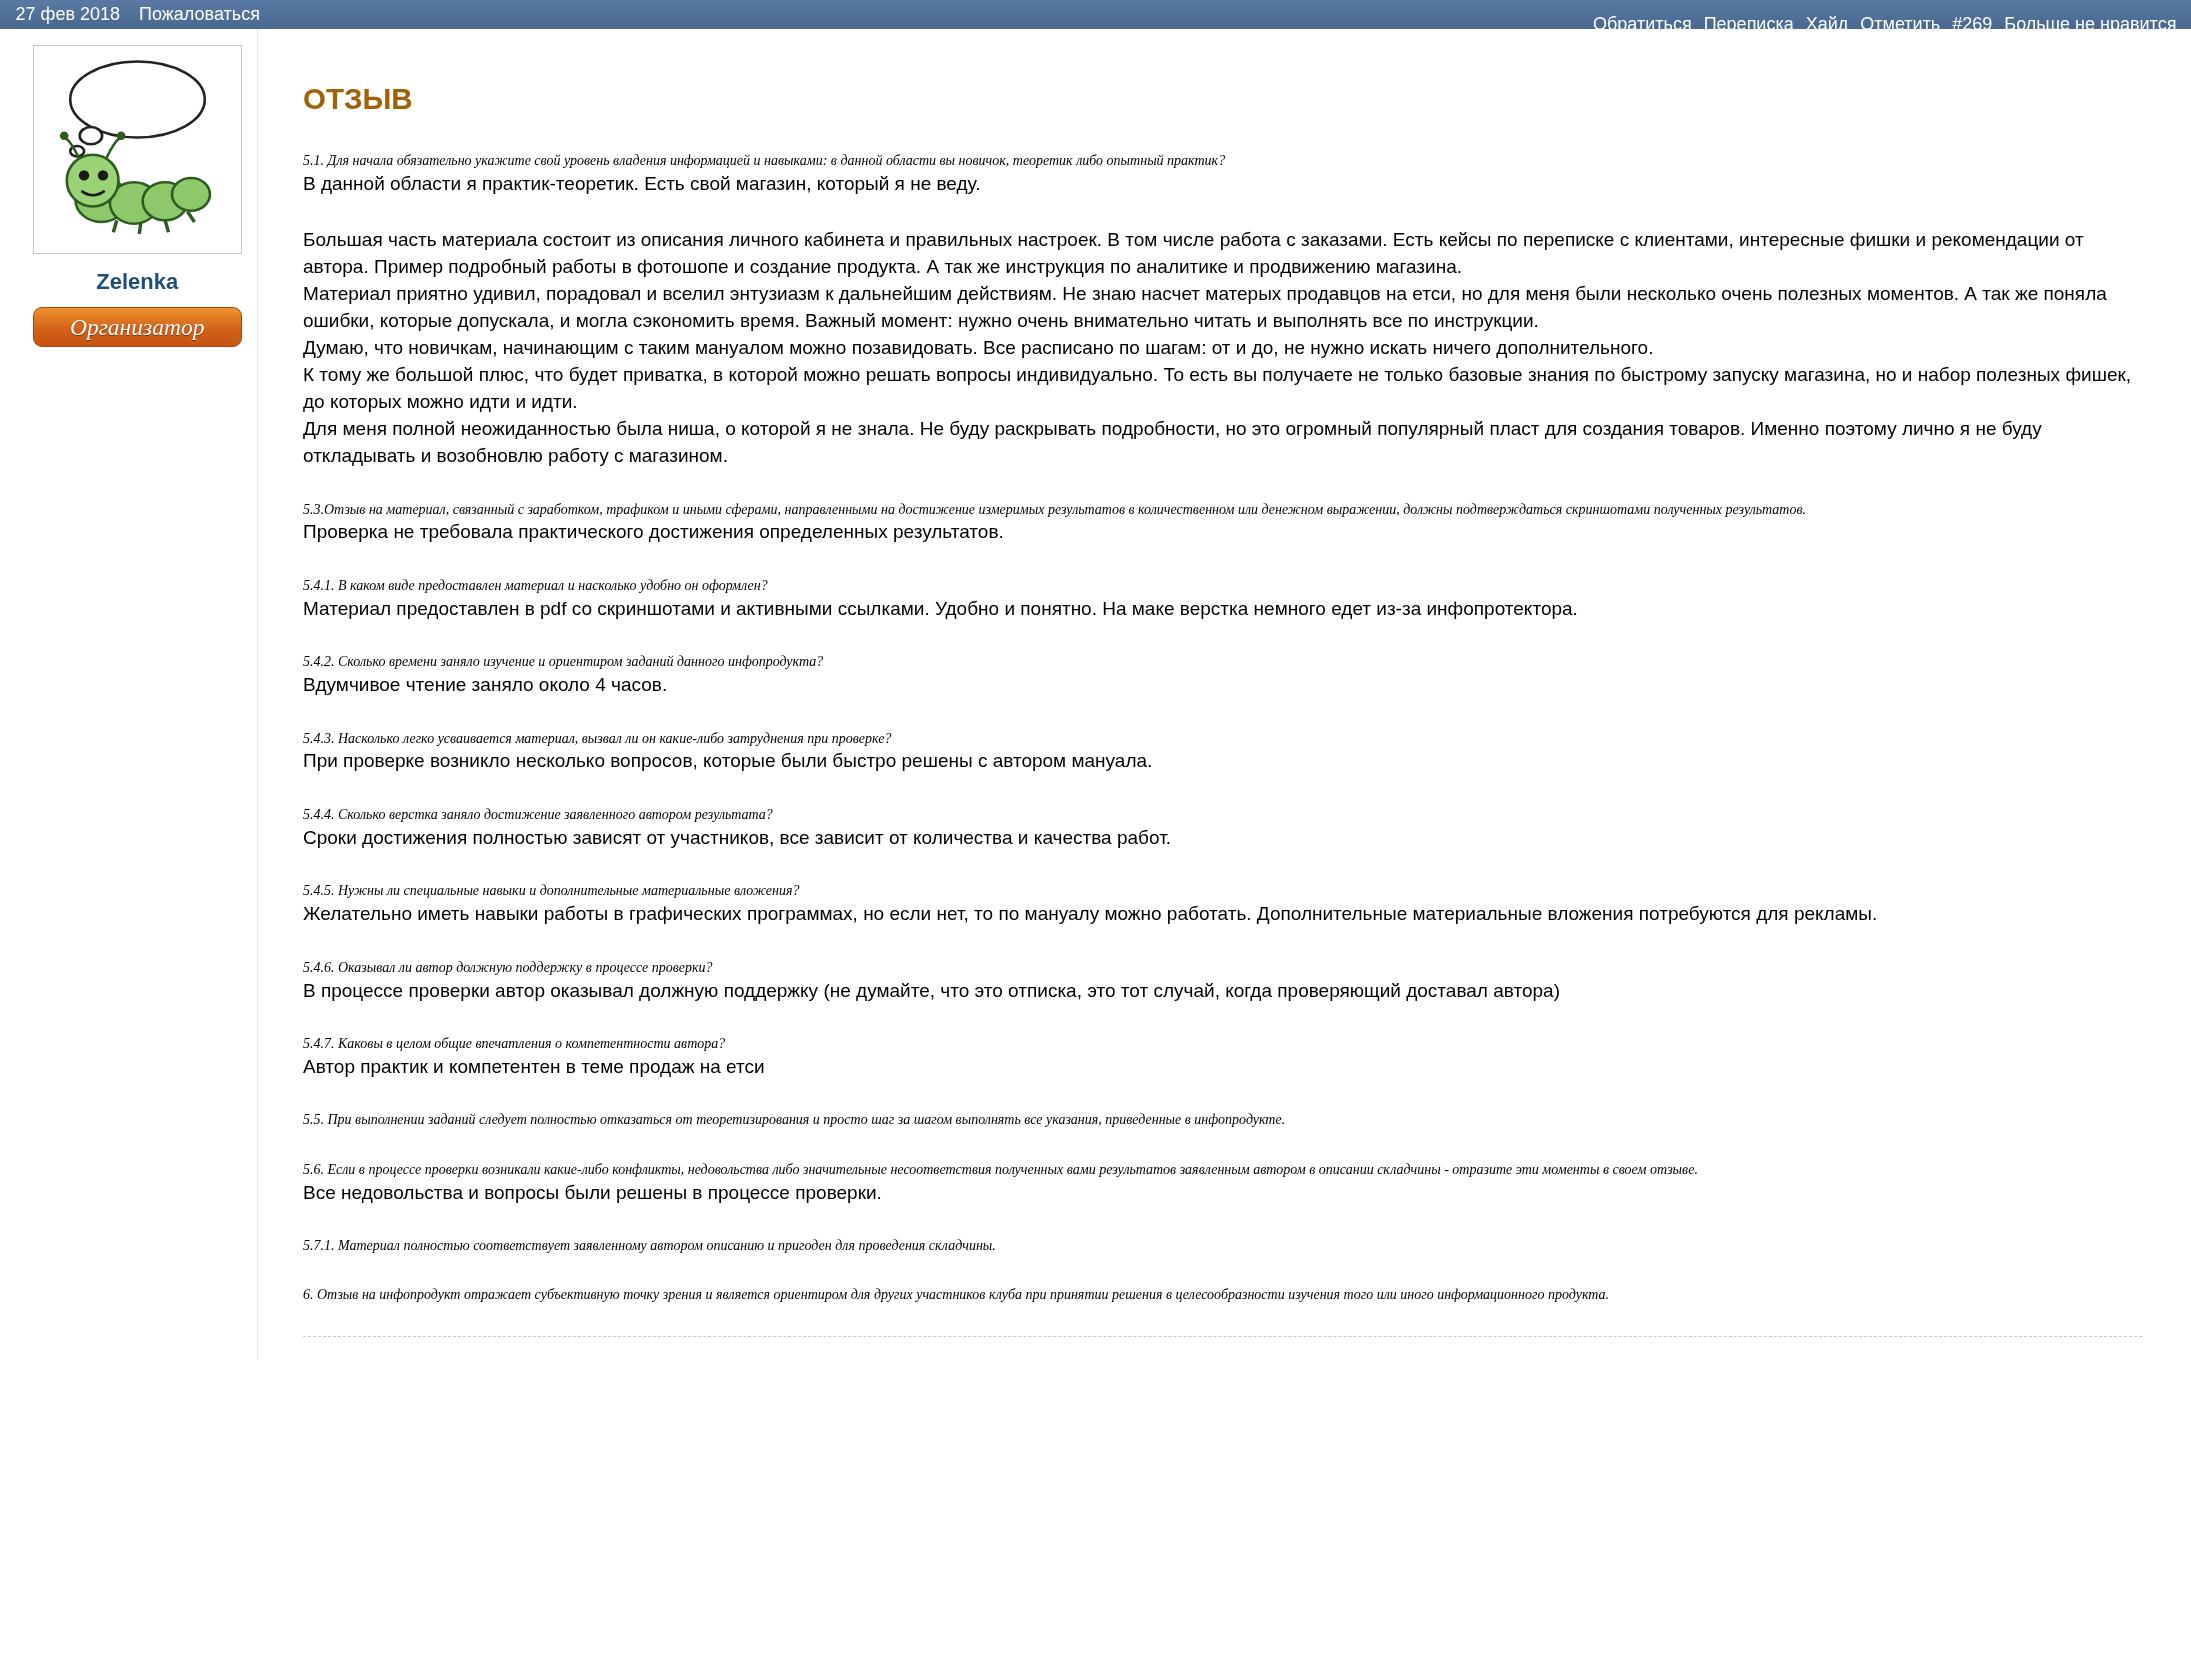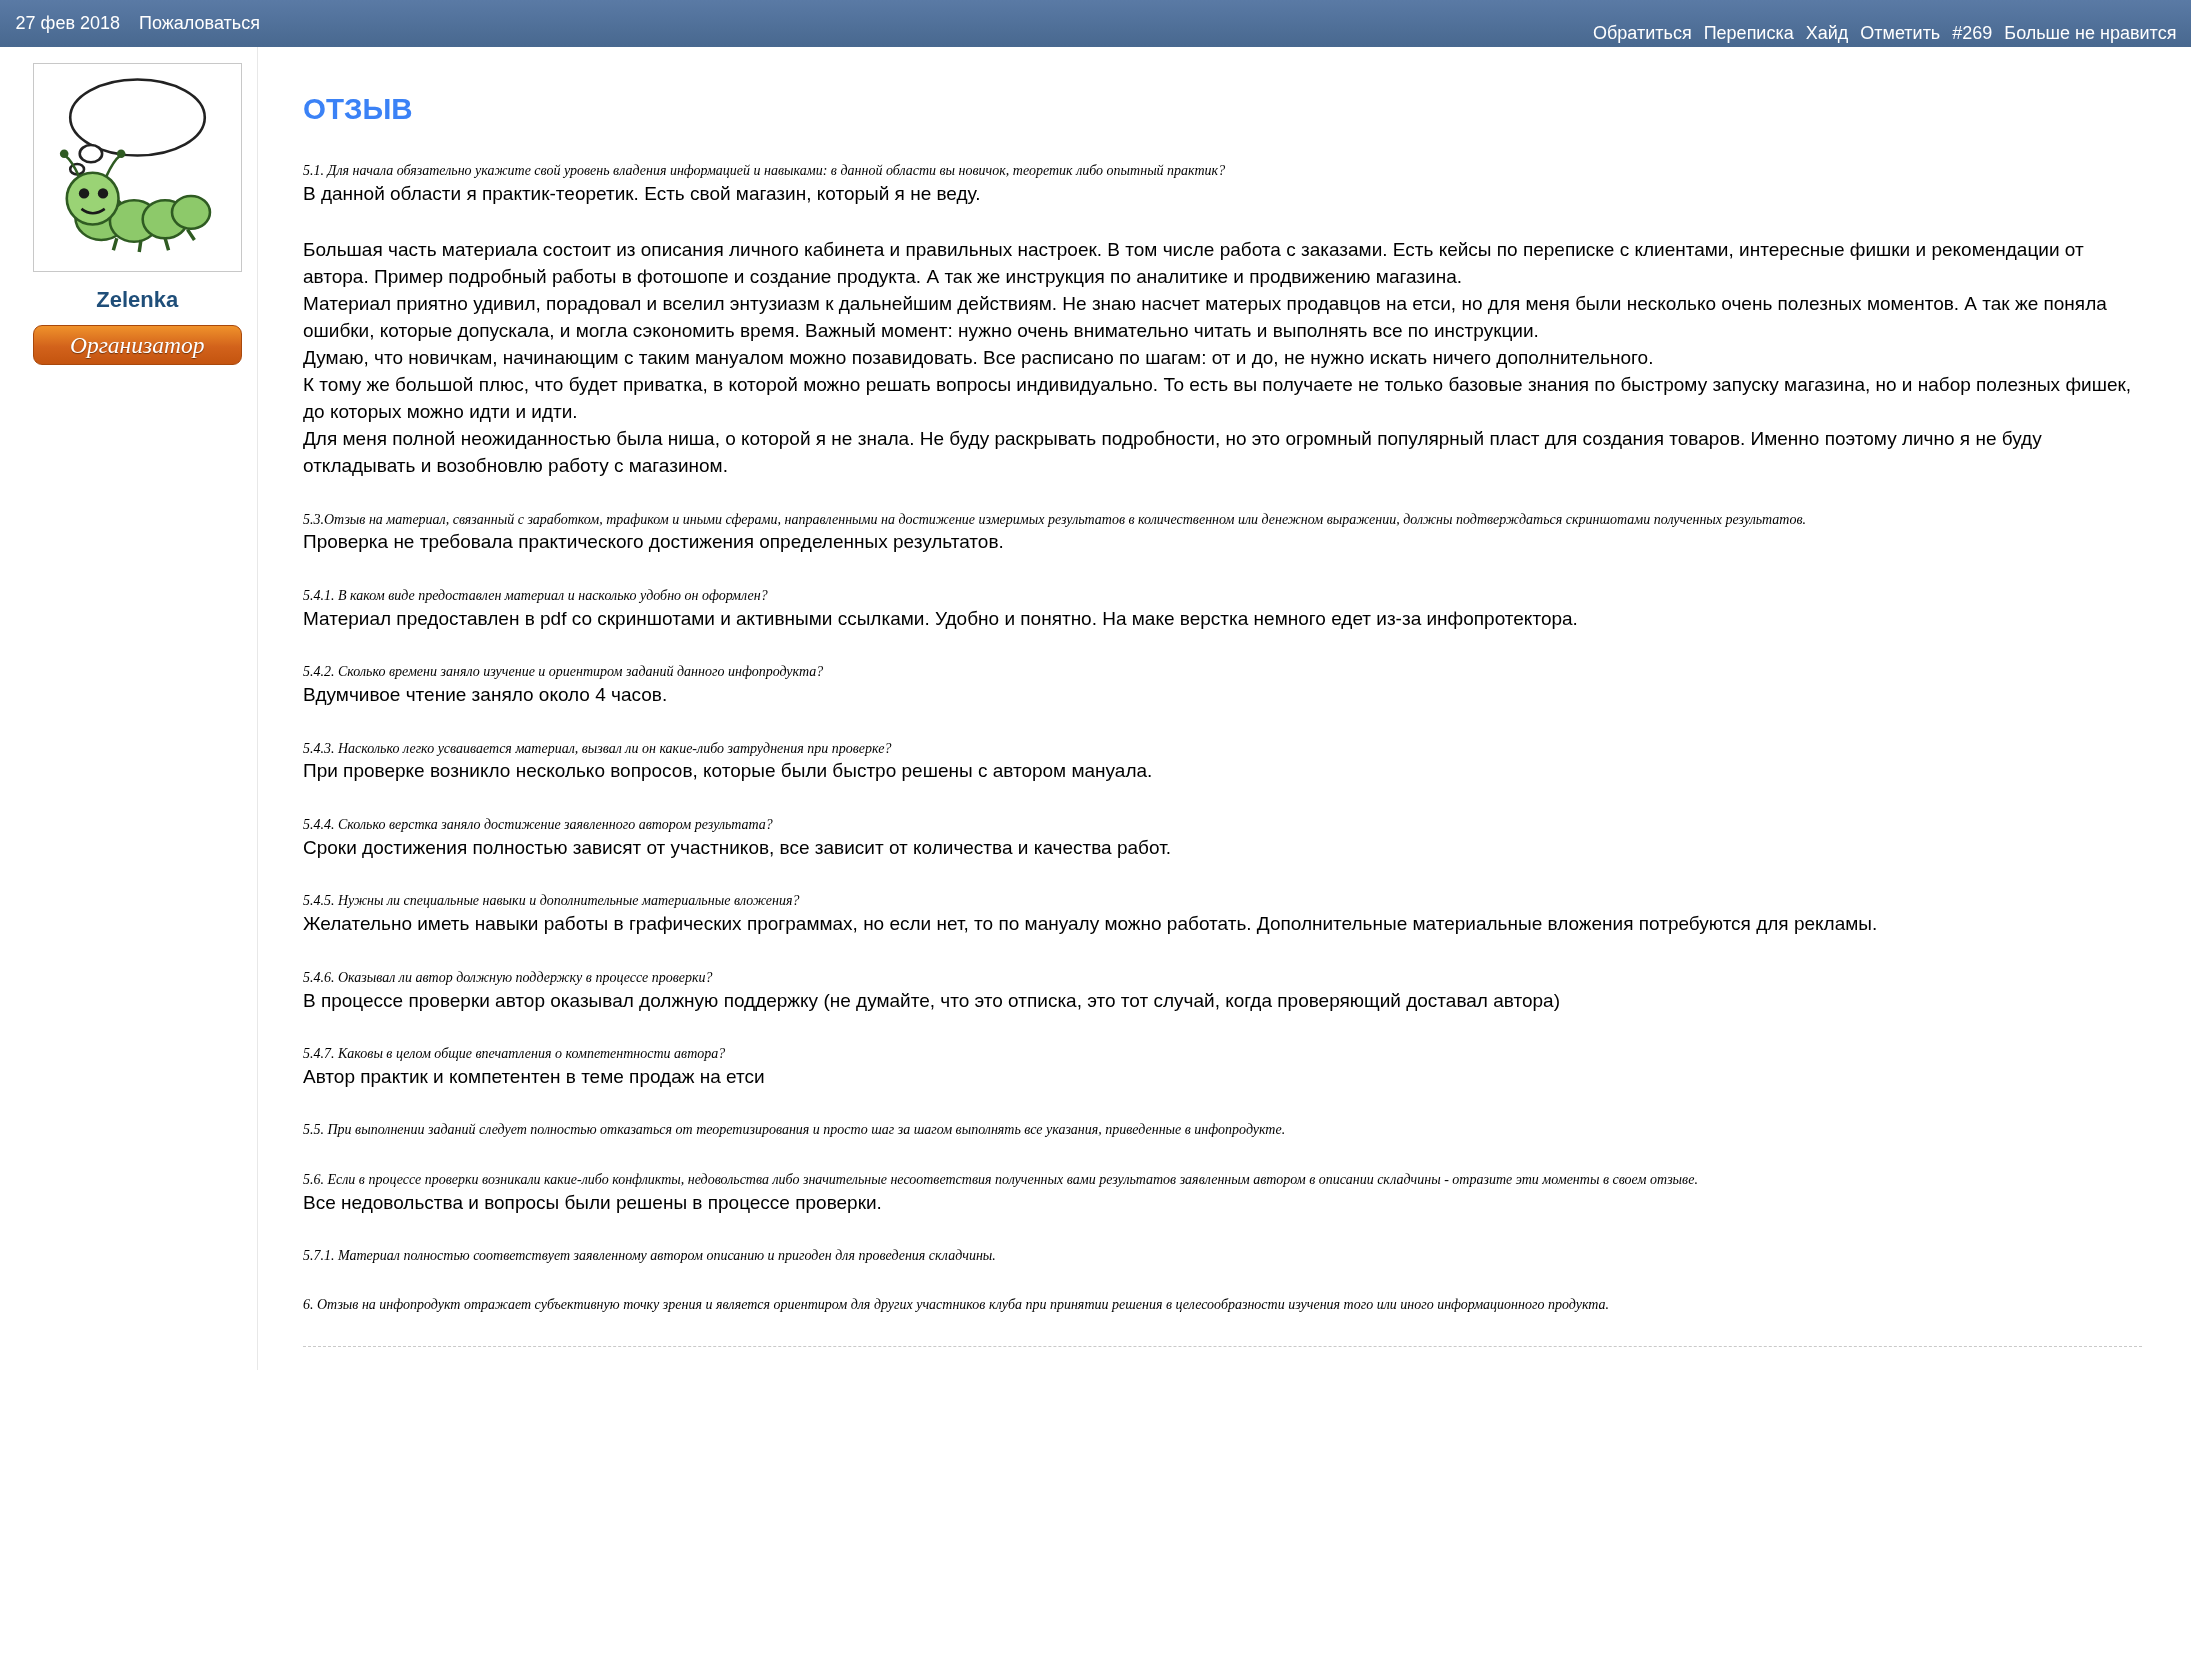--- a/index.html
+++ b/index.html
@@ -12,21 +12,21 @@
     font-family: "Liberation Sans", sans-serif;
     color: #000000;
     -webkit-font-smoothing: antialiased;
   }
 
   
   .topbar {
     display: flex;
     align-items: center;
     justify-content: space-between;
-    height: 47px;
+    height: 29px;
     background: #4d6e9a;
     background: linear-gradient(to bottom, #5a7aa5 0%, #48688f 100%);
     color: #ffffff;
     font-size: 18px;
     padding: 0 15.6px;
     box-sizing: border-box;
   }
   .topbar-left {
     display: flex;
     align-items: center;
@@ -98,22 +98,22 @@
   .content {
     flex: 1;
     padding: 37px 50px 22.6px 0;
     box-sizing: border-box;
     border-left: 0.9px solid #e8e8e8;
     padding-left: 45px;
   }
   .post-title {
     font-size: 29.5px;
     font-weight: bold;
-    margin: 8px 0 35px 0;
-    color: #3b82f6;
+    margin: 16px 0 35px 0;
+    color: #a16207;
   }
 
   .q {
     font-family: "Liberation Serif", serif;
     font-style: italic;
     font-size: 14px;
     line-height: 1.42;
     margin: 0;
     color: #000000;
   }

